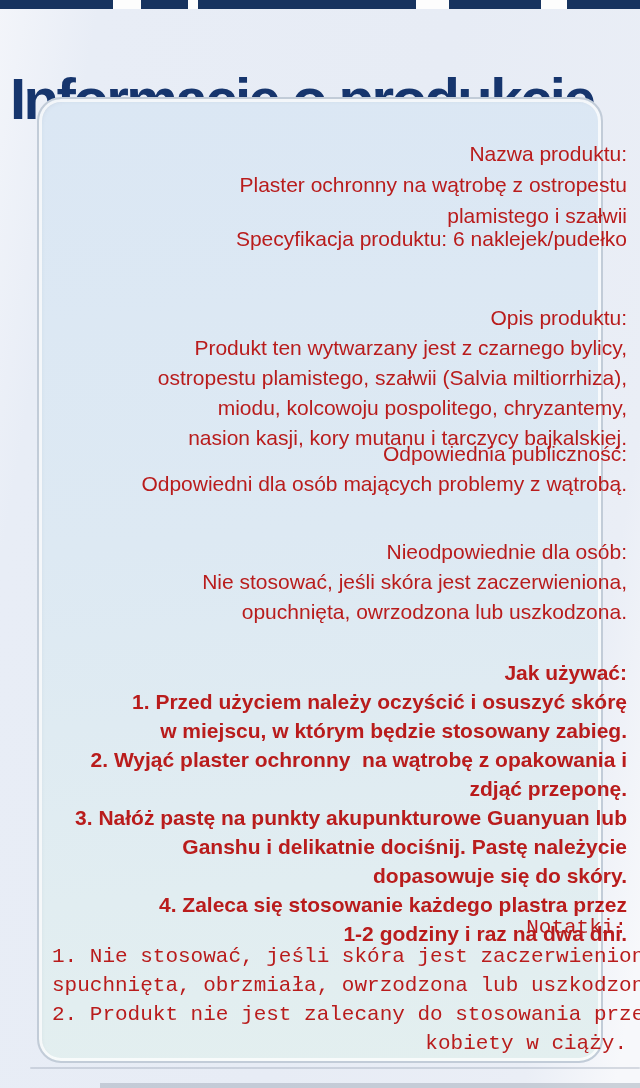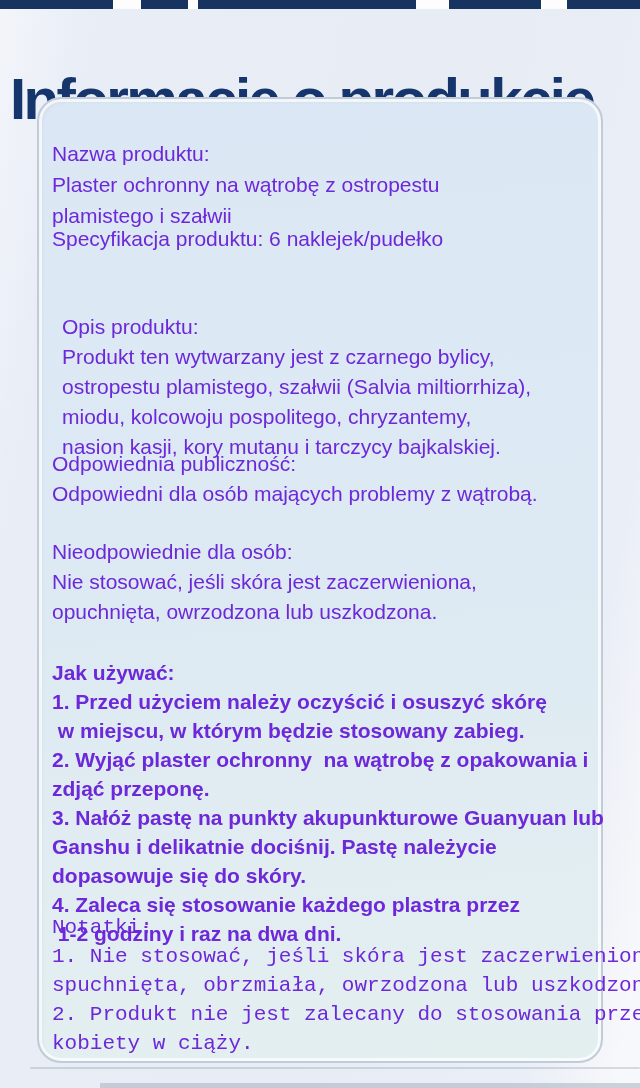--- a/index.html
+++ b/index.html
@@ -29,26 +29,26 @@
     position:absolute;left:37px;top:97px;width:566px;height:966px;
     border-radius:24px;
     background:linear-gradient(175deg,#dbe7f4 0%,#dde9f3 45%,#e1edf1 80%,#e3efef 100%);
     border:2px solid #c2ccd8;
     box-shadow:inset 0 0 0 3px rgba(255,255,255,0.75), inset 2px 2px 4px rgba(120,135,155,0.18);
     box-sizing:border-box;
   }
 
   .sec{
     position:absolute;left:52px;width:575px;
-    font-size:21px;color:#6d28d9;white-space:pre;line-height:30px;
+    font-size:21px;color:#b91c1c;white-space:pre;line-height:30px;text-align:right;
   }
   .sec-nazwa       {top:138px;line-height:31px;}
   .sec-specyfikacja{top:224px;}
-  .sec-opis        {top:312px;margin-left:10px;}
-  .sec-publicznosc {top:449px;}
+  .sec-opis        {top:303px;}
+  .sec-publicznosc {top:439px;}
   .sec-nieodpow    {top:537px;}
   .sec-jak         {top:658px;line-height:29px;font-weight:bold;}
   .sec-notatki     {top:913px;line-height:29px;font-family:Liberation Mono, monospace;}
 
   
   .card-shadow-line{
     position:absolute;left:30px;top:1067px;width:610px;height:2px;
     background:rgba(150,160,178,0.35);border-radius:2px;
   }
   

